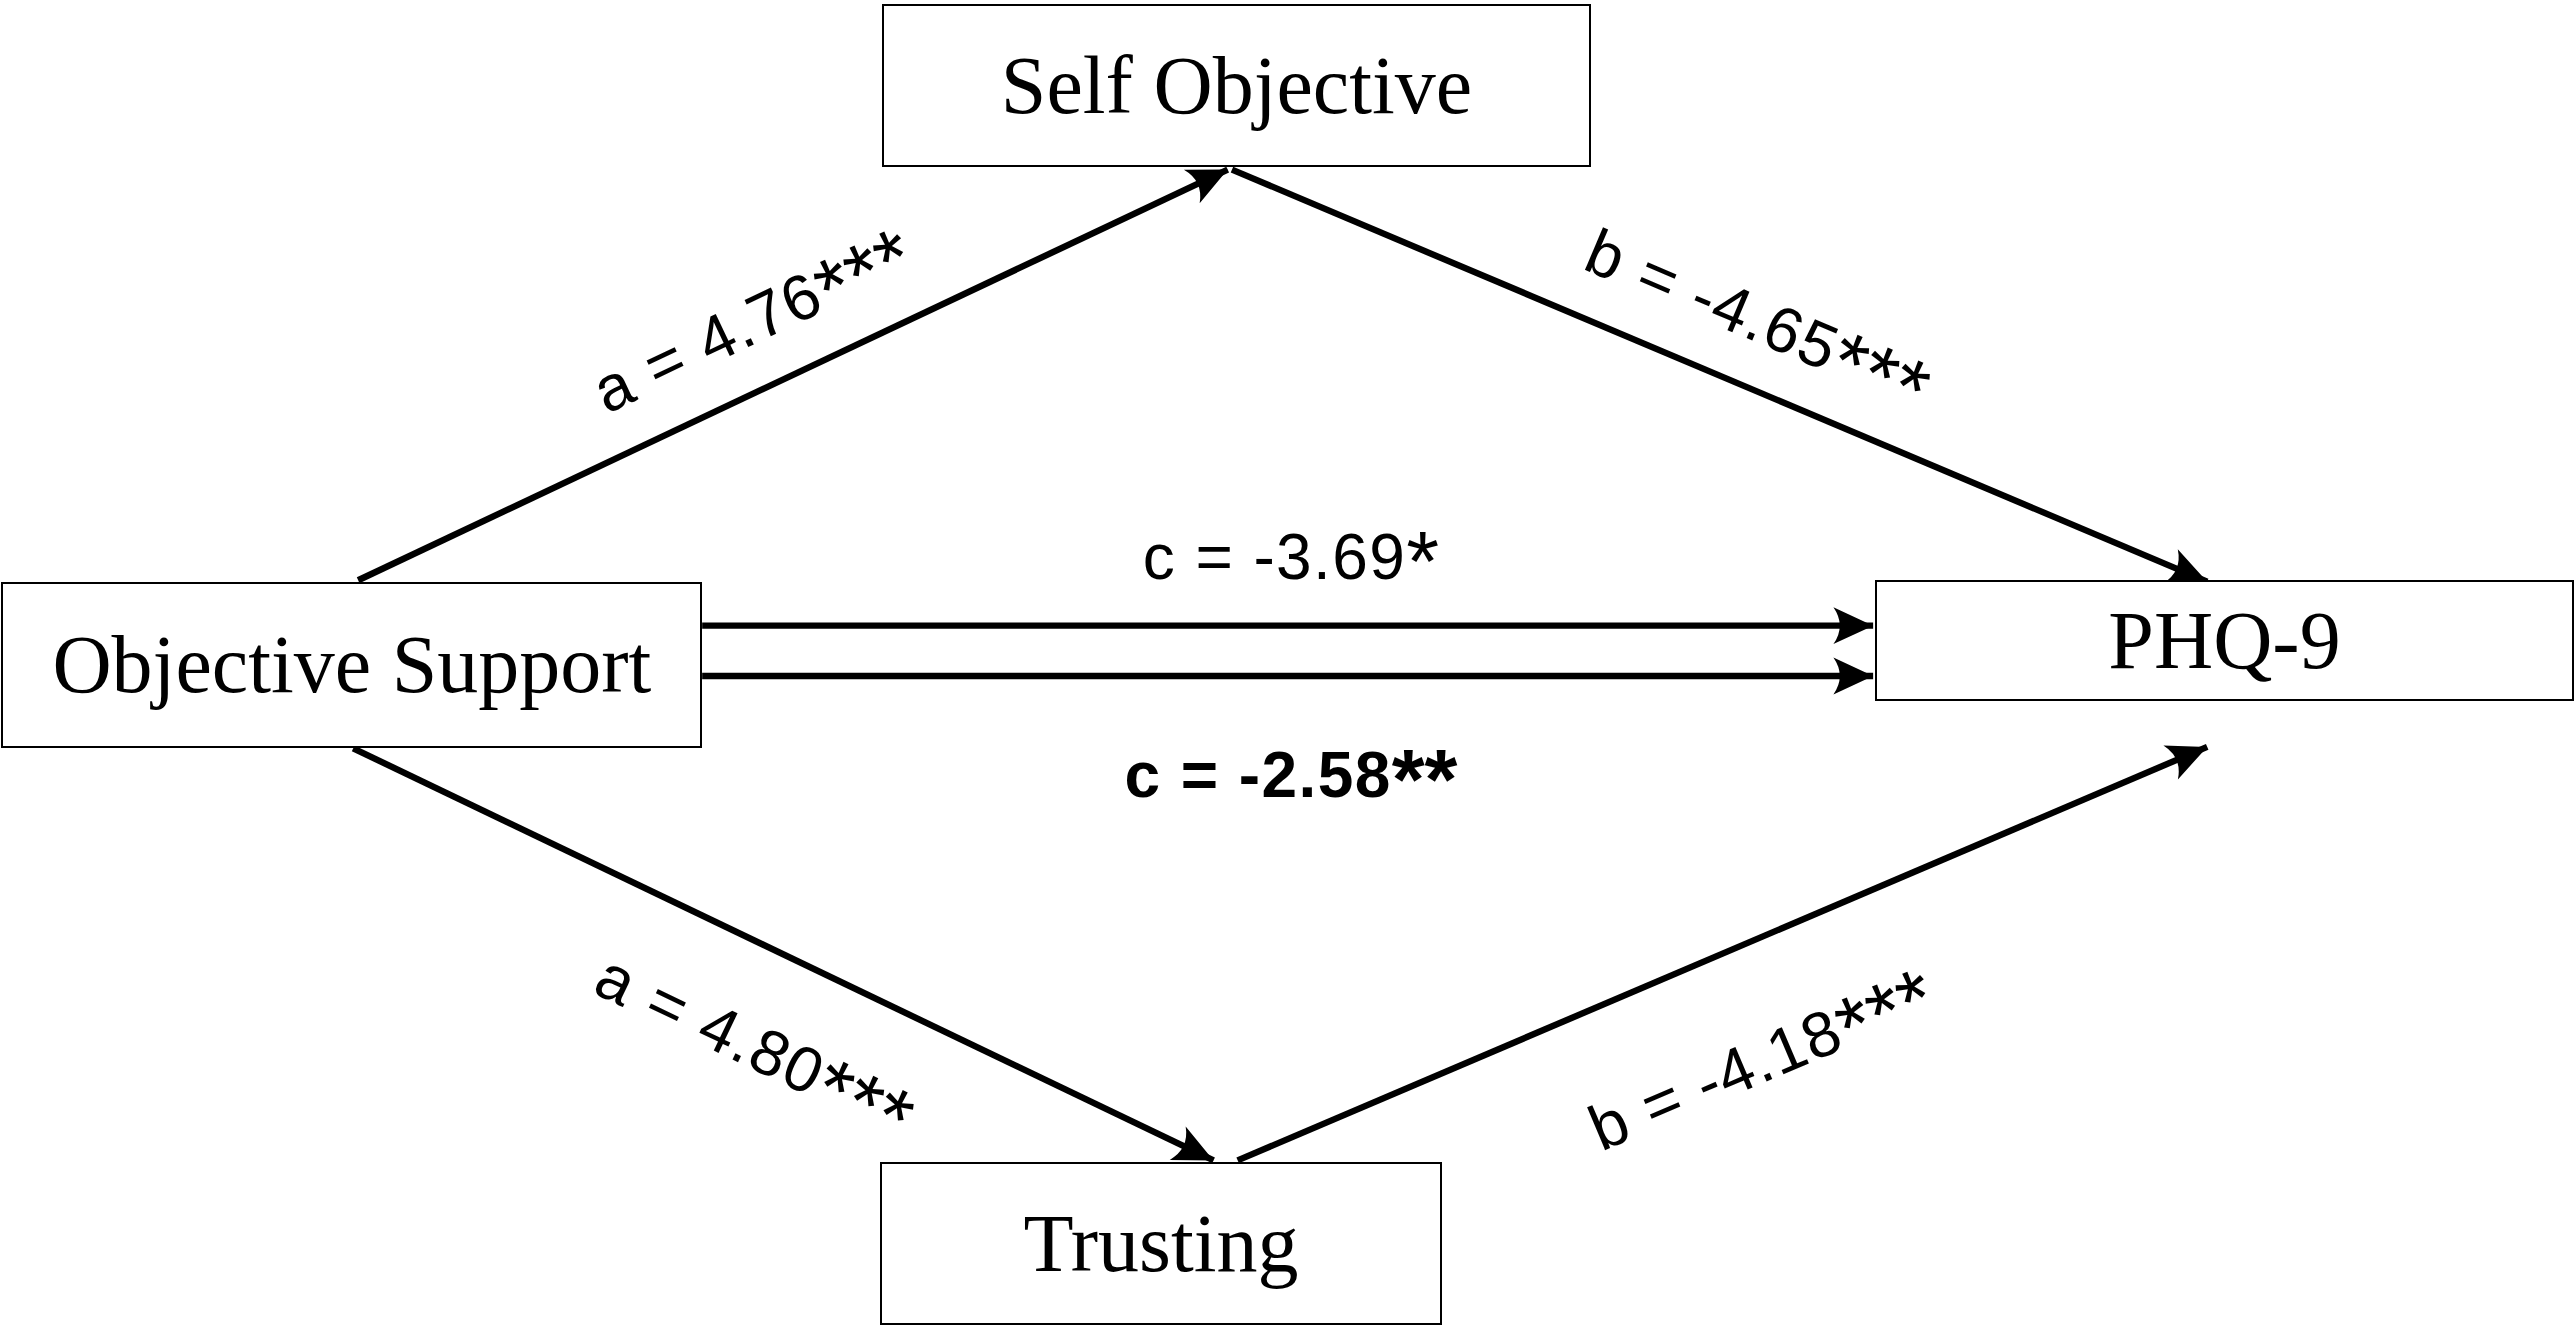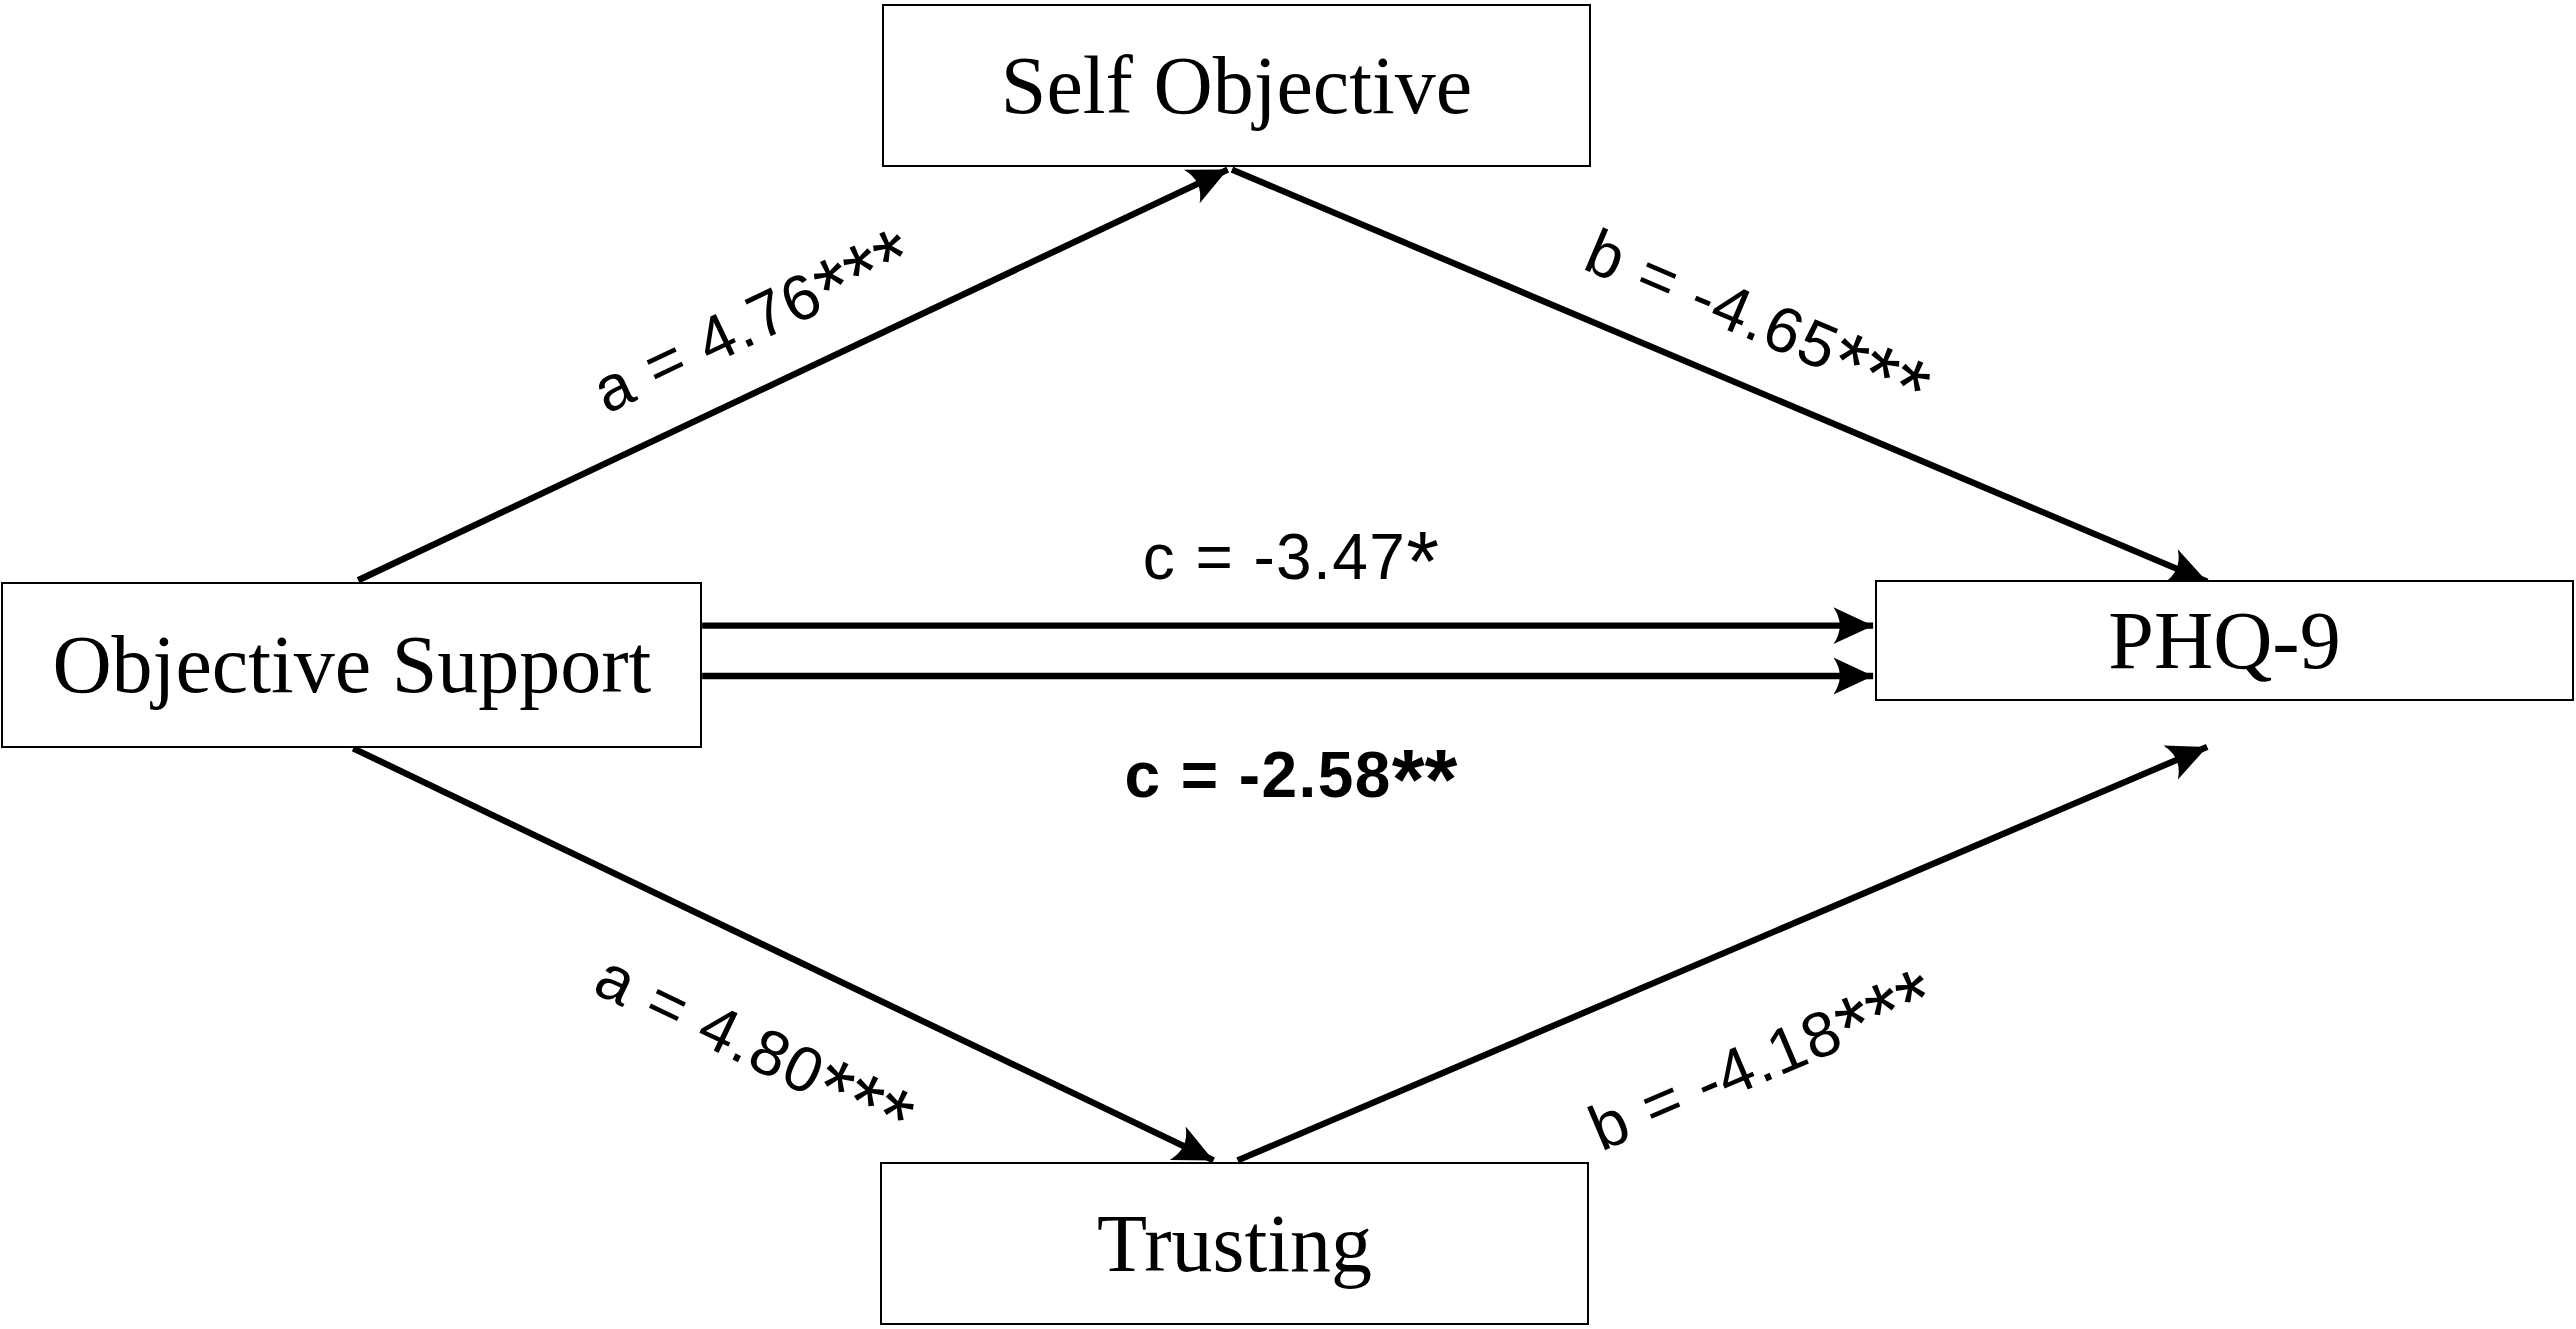--- a/index.html
+++ b/index.html
@@ -24,21 +24,21 @@
     display: flex;
     align-items: center;
     justify-content: center;
     font-size: 82px;
     color: #000000;
     white-space: nowrap;
   }
   .node-self-regulation { left: 882px; top: 4.3px;    width: 709px; height: 163px; }
   .node-objective-support { left: 1.4px;  top: 582px;  width: 701px;  height: 166px; }
   .node-phq9 { left: 1875px; top: 580px; width: 699px; height: 121px; }
-  .node-trusting { left: 880px; top: 1162px; width: 709px; height: 163px; }
+  .node-trusting { left: 880px; top: 1162px; width: 562px; height: 163px; }
 
   .edge-label {
     position: absolute;
     font-family: "Liberation Sans", sans-serif;
     font-weight: 400;
     font-size: 64px;
     letter-spacing: 1.4px;
     color: #000000;
     white-space: nowrap;
   }
@@ -94,21 +94,21 @@
 
   <div class="edge-label label-a-upper">
     <span>a = 4.76</span><span class="stars">***</span>
   </div>
 
   <div class="edge-label label-b-upper">
     <span>b = -4.65</span><span class="stars">***</span>
   </div>
 
   <div class="edge-label label-c-1">
-    <span>c = -3.47</span><span class="stars">*</span>
+    <span>c = -3.69</span><span class="stars">*</span>
   </div>
 
   <div class="edge-label label-c-2">
     <span>c = -2.58</span><span class="stars">**</span>
   </div>
 
   <div class="edge-label label-a-lower">
     <span>a = 4.80</span><span class="stars">***</span>
   </div>
 

